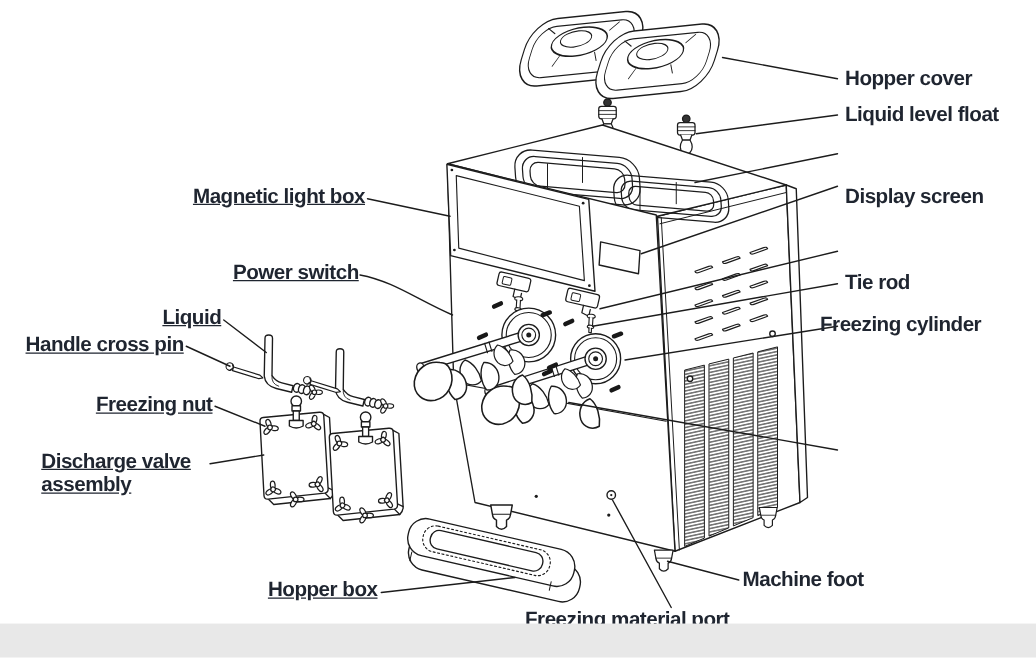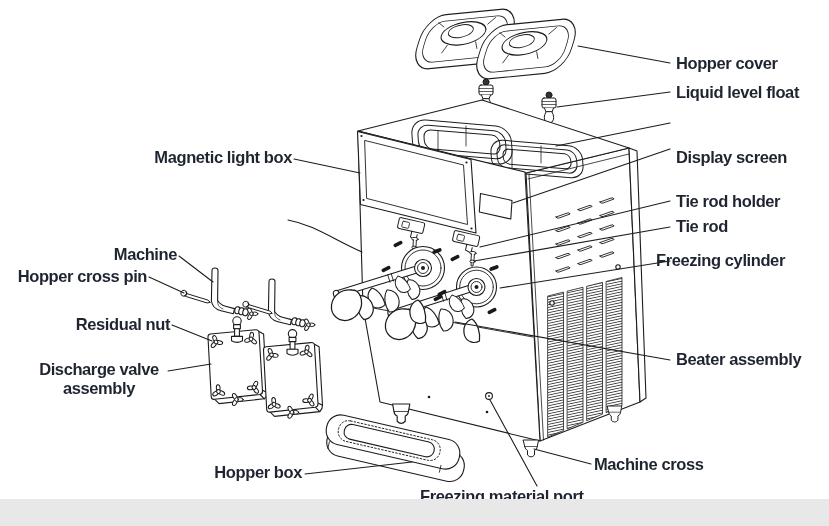--- a/index.html
+++ b/index.html
@@ -10,21 +10,21 @@
   html,body{margin:0;padding:0;background:#e8e8e8;}
   .stage{
     position:relative;width:829px;height:499px;background:var(--background);
     overflow:hidden;font-family:"Liberation Sans",sans-serif;
   }
   .art{position:absolute;left:0;top:0;width:829px;height:526px;}
   .label{
     position:absolute;font-weight:700;font-size:16.5px;letter-spacing:-0.4px;
     color:var(--label-color);white-space:nowrap;line-height:1.17;
   }
-  .label.l{text-align:center;}
+  .label.l{text-align:left;text-decoration:underline;}
   #lb-hopper{left:676px;top:54px}
   #lb-float{left:676px;top:83px}
   #lb-tank{left:676px;top:114px}
   #lb-display{left:676px;top:148px}
   #lb-holder{left:676px;top:192px}
   #lb-tierod{left:676px;top:217px}
   #lb-freezing{left:656px;top:251px}
   #lb-beater{left:676px;top:350px}
   #lb-machinefoot{left:594px;top:455px}
   #lb-residual{left:420px;top:487px}
@@ -308,26 +308,25 @@
       <line x1="305" y1="474" x2="412" y2="462"></line>
       <line x1="591" y1="464" x2="534" y2="449"></line>
       <line x1="537" y1="486" x2="490" y2="400"></line>
     </g>
   </g>
 </svg>
 
   <div class="label" id="lb-hopper">Hopper cover</div>
   <div class="label" id="lb-float">Liquid level float</div>
   <div class="label" id="lb-display">Display screen</div>
-  <div class="label" id="lb-holder">Tie rod holder</div>
   <div class="label" id="lb-tierod">Tie rod</div>
   <div class="label" id="lb-freezing">Freezing cylinder</div>
-  <div class="label" id="lb-beater">Beater assembly</div>
-  <div class="label" id="lb-machinefoot">Machine cross</div>
+  <div class="label" id="lb-machinefoot">Machine foot</div>
   <div class="label" id="lb-residual">Freezing material port</div>
   <div class="label l" id="lb-waterbox">Hopper box</div>
   <div class="label l" id="lb-discharge">Discharge valve assembly</div>
-  <div class="label l" id="lb-fastening">Residual nut</div>
-  <div class="label l" id="lb-crosspin">Hopper cross pin</div>
-  <div class="label l" id="lb-handle">Machine</div>
+  <div class="label l" id="lb-fastening">Freezing nut</div>
+  <div class="label l" id="lb-crosspin">Handle cross pin</div>
+  <div class="label l" id="lb-handle">Liquid</div>
+  <div class="label l" id="lb-power">Power switch</div>
   <div class="label l" id="lb-magnetic">Magnetic light box</div>
 
 </div>
 
 </body></html>

